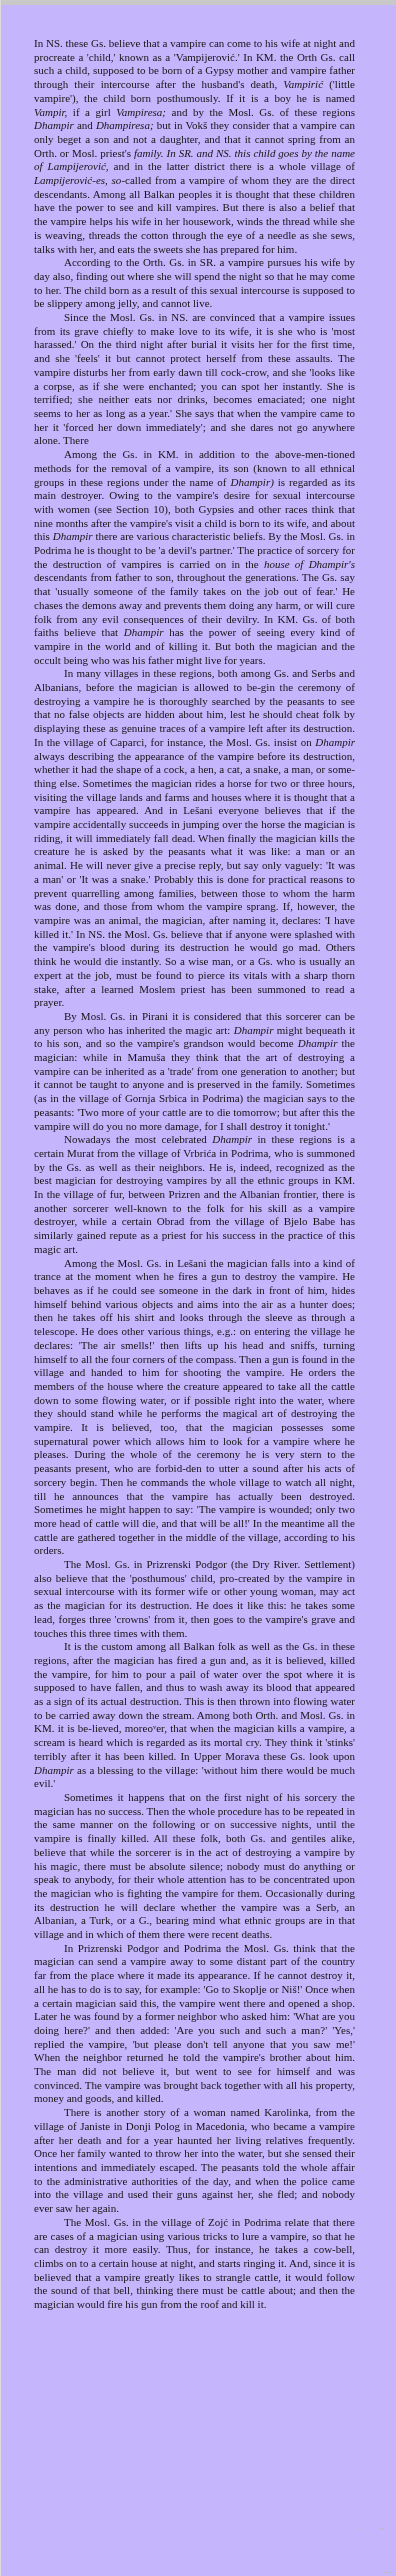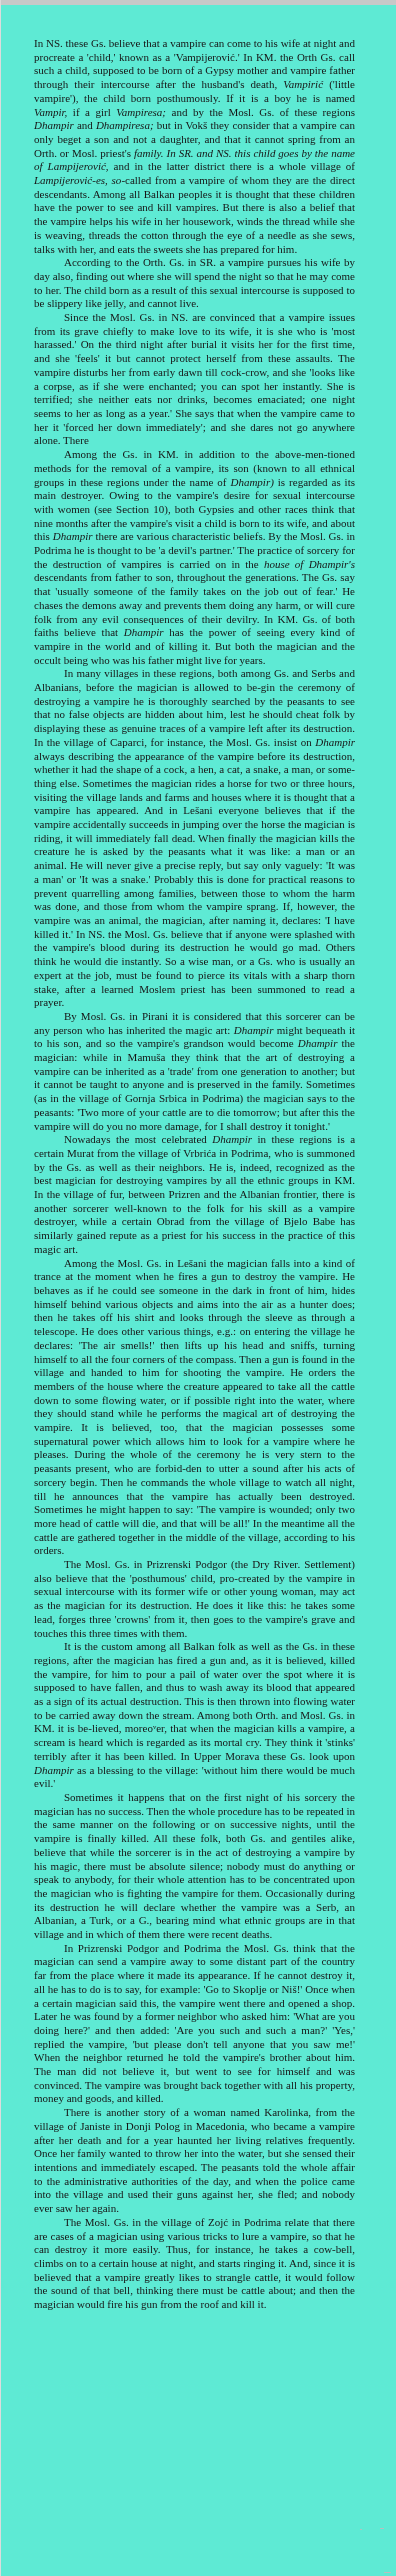--- a/index.html
+++ b/index.html
@@ -6,21 +6,21 @@
   body {
     width: 396px;
     height: 2576px;
     background: #ffffff;
     position: relative;
     overflow: hidden;
   }
   .page {
     position: absolute;
     inset: 0;
-    background: #5eead4;
+    background: #c4b5fd;
   }
   .scan-band-top {
     position: absolute;
     top: 0; left: 0; right: 0;
     height: 4.6px;
     background: #c8c8c8;
   }
   .scan-edge-left {
     position: absolute;
     top: 0; left: 0; bottom: 0;
@@ -47,21 +47,21 @@
   .s3 { width: 6.5px; height: 1.3px; right: 5.2px;  top: 2572px; }
 </style>
 </head>
 <body>
 
 <div class="page">
   <div class="scan-band-top"></div>
   <div class="scan-edge-left"></div>
   <div class="text-column">
       <p class="para"><span>In NS. these Gs. believe that a vampire can come to his wife at night and procreate a 'child,' known as a 'Vampijerović.' In KM. the Orth Gs. call such a child, supposed to be born of a Gypsy mother and vampire father through their intercourse after the husband's death, </span><i>Vampirić</i><span> ('little vampire'), the child born posthumously. If it is a boy he is named </span><i>Vampir,</i><span> if a girl </span><i>Vampiresa;</i><span> and by the Mosl. Gs. of these regions </span><i>Dhampir</i><span> and </span><i>Dhampiresa;</i><span> but in Vokš they consider that a vampire can only beget a son and not a daughter, and that it cannot spring from an Orth. or Mosl. priest's </span><i>family. In SR. and NS. this child goes by the name of Lampijerović,</i><span> and in the latter district there is a whole village of </span><i>Lampijerović-es, so</i><span>-called from a vampire of whom they are the direct descendants. Among all Balkan peoples it is thought that these children have the power to see and kill vampires. But there is also a belief that the vampire helps his wife in her housework, winds the thread while she is weaving, threads the cotton through the eye of a needle as she sews, talks with her, and eats the sweets she has prepared for him.</span></p>
-      <p class="para indent"><span>According to the Orth. Gs. in SR. a vampire pursues his wife by day also, finding out where she will spend the night so that he may come to her. The child born as a result of this sexual intercourse is supposed to be slippery like jelly, and cannot live.</span></p>
+      <p class="para indent"><span>According to the Orth. Gs. in SR. a vampire pursues his wife by day also, finding out where she will spend the night so that he may come to her. The child born as a result of this sexual intercourse is supposed to be slippery among jelly, and cannot live.</span></p>
       <p class="para indent"><span>Since the Mosl. Gs. in NS. are convinced that a vampire issues from its grave chiefly to make love to its wife, it is she who is 'most harassed.' On the third night after burial it visits her for the first time, and she 'feels' it but cannot protect herself from these assaults. The vampire disturbs her from early dawn till cock-crow, and she 'looks like a corpse, as if she were enchanted; you can spot her instantly. She is terrified; she neither eats nor drinks, becomes emaciated; one night seems to her as long as a year.' She says that when the vampire came to her it 'forced her down immediately'; and she dares not go anywhere alone. There</span></p>
       <p class="para indent"><span>Among the Gs. in KM. in addition to the above-men-tioned methods for the removal of a vampire, its son (known to all ethnical groups in these regions under the name of </span><i>Dhampir)</i><span> is regarded as its main destroyer. Owing to the vampire's desire for sexual intercourse with women (see Section 10), both Gypsies and other races think that nine months after the vampire's visit a child is born to its wife, and about this </span><i>Dhampir</i><span> there are various characteristic beliefs. By the Mosl. Gs. in Podrima he is thought to be 'a devil's partner.' The practice of sorcery for the destruction of vampires is carried on in the </span><i>house of Dhampir's</i><span> descendants from father to son, throughout the generations. The Gs. say that 'usually someone of the family takes on the job out of fear.' He chases the demons away and prevents them doing any harm, or will cure folk from any evil consequences of their devilry. In KM. Gs. of both faiths believe that </span><i>Dhampir</i><span> has the power of seeing every kind of vampire in the world and of killing it. But both the magician and the occult being who was his father might live for years.</span></p>
       <p class="para indent"><span>In many villages in these regions, both among Gs. and Serbs and Albanians, before the magician is allowed to be-gin the ceremony of destroying a vampire he is thoroughly searched by the peasants to see that no false objects are hidden about him, lest he should cheat folk by displaying these as genuine traces of a vampire left after its destruction. In the village of Caparci, for instance, the Mosl. Gs. insist on </span><i>Dhampir</i><span> always describing the appearance of the vampire before its destruction, whether it had the shape of a cock, a hen, a cat, a snake, a man, or some-thing else. Sometimes the magician rides a horse for two or three hours, visiting the village lands and farms and houses where it is thought that a vampire has appeared. And in Lešani everyone believes that if the vampire accidentally succeeds in jumping over the horse the magician is riding, it will immediately fall dead. When finally the magician kills the creature he is asked by the peasants what it was like: a man or an animal. He will never give a precise reply, but say only vaguely: 'It was a man' or 'It was a snake.' Probably this is done for practical reasons to prevent quarrelling among families, between those to whom the harm was done, and those from whom the vampire sprang. If, however, the vampire was an animal, the magician, after naming it, declares: 'I have killed it.' In NS. the Mosl. Gs. believe that if anyone were splashed with the vampire's blood during its destruction he would go mad. Others think he would die instantly. So a wise man, or a Gs. who is usually an expert at the job, must be found to pierce its vitals with a sharp thorn stake, after a learned Moslem priest has been summoned to read a prayer.</span></p>
       <p class="para indent"><span>By Mosl. Gs. in Pirani it is considered that this sorcerer can be any person who has inherited the magic art: </span><i>Dhampir</i><span> might bequeath it to his son, and so the vampire's grandson would become </span><i>Dhampir</i><span> the magician: while in Mamuša they think that the art of destroying a vampire can be inherited as a 'trade' from one generation to another; but it cannot be taught to anyone and is preserved in the family. Sometimes (as in the village of Gornja Srbica in Podrima) the magician says to the peasants: 'Two more of your cattle are to die tomorrow; but after this the vampire will do you no more damage, for I shall destroy it tonight.'</span></p>
       <p class="para indent"><span>Nowadays the most celebrated </span><i>Dhampir</i><span> in these regions is a certain Murat from the village of Vrbrića in Podrima, who is summoned by the Gs. as well as their neighbors. He is, indeed, recognized as the best magician for destroying vampires by all the ethnic groups in KM. In the village of fur, between Prizren and the Albanian frontier, there is another sorcerer well-known to the folk for his skill as a vampire destroyer, while a certain Obrad from the village of Bjelo Babe has similarly gained repute as a priest for his success in the practice of this magic art.</span></p>
       <p class="para indent"><span>Among the Mosl. Gs. in Lešani the magician falls into a kind of trance at the moment when he fires a gun to destroy the vampire. He behaves as if he could see someone in the dark in front of him, hides himself behind various objects and aims into the air as a hunter does; then he takes off his shirt and looks through the sleeve as through a telescope. He does other various things, e.g.: on entering the village he declares: 'The air smells!' then lifts up his head and sniffs, turning himself to all the four corners of the compass. Then a gun is found in the village and handed to him for shooting the vampire. He orders the members of the house where the creature appeared to take all the cattle down to some flowing water, or if possible right into the water, where they should stand while he performs the magical art of destroying the vampire. It is believed, too, that the magician possesses some supernatural power which allows him to look for a vampire where he pleases. During the whole of the ceremony he is very stern to the peasants present, who are forbid-den to utter a sound after his acts of sorcery begin. Then he commands the whole village to watch all night, till he announces that the vampire has actually been destroyed. Sometimes he might happen to say: 'The vampire is wounded; only two more head of cattle will die, and that will be all!' In the meantime all the cattle are gathered together in the middle of the village, according to his orders.</span></p>
       <p class="para indent"><span>The Mosl. Gs. in Prizrenski Podgor (the Dry River. Settlement) also believe that the 'posthumous' child, pro-created by the vampire in sexual intercourse with its former wife or other young woman, may act as the magician for its destruction. He does it like this: he takes some lead, forges three 'crowns' from it, then goes to the vampire's grave and touches this three times with them.</span></p>
       <p class="para indent"><span>It is the custom among all Balkan folk as well as the Gs. in these regions, after the magician has fired a gun and, as it is believed, killed the vampire, for him to pour a pail of water over the spot where it is supposed to have fallen, and thus to wash away its blood that appeared as a sign of its actual destruction. This is then thrown into flowing water to be carried away down the stream. Among both Orth. and Mosl. Gs. in KM. it is be-lieved, moreoᵛer, that when the magician kills a vampire, a scream is heard which is regarded as its mortal cry. They think it 'stinks' terribly after it has been killed. In Upper Morava these Gs. look upon </span><i>Dhampir</i><span> as a blessing to the village: 'without him there would be much evil.'</span></p>
       <p class="para indent"><span>Sometimes it happens that on the first night of his sorcery the magician has no success. Then the whole procedure has to be repeated in the same manner on the following or on successive nights, until the vampire is finally killed. All these folk, both Gs. and gentiles alike, believe that while the sorcerer is in the act of destroying a vampire by his magic, there must be absolute silence; nobody must do anything or speak to anybody, for their whole attention has to be concentrated upon the magician who is fighting the vampire for them. Occasionally during its destruction he will declare whether the vampire was a Serb, an Albanian, a Turk, or a G., bearing mind what ethnic groups are in that village and in which of them there were recent deaths.</span></p>
       <p class="para indent"><span>In Prizrenski Podgor and Podrima the Mosl. Gs. think that the magician can send a vampire away to some distant part of the country far from the place where it made its appearance. If he cannot destroy it, all he has to do is to say, for example: 'Go to Skoplje or Niš!' Once when a certain magician said this, the vampire went there and opened a shop. Later he was found by a former neighbor who asked him: 'What are you doing here?' and then added: 'Are you such and such a man?' 'Yes,' replied the vampire, 'but please don't tell anyone that you saw me!' When the neighbor returned he told the vampire's brother about him. The man did not believe it, but went to see for himself and was convinced. The vampire was brought back together with all his property, money and goods, and killed.</span></p>

